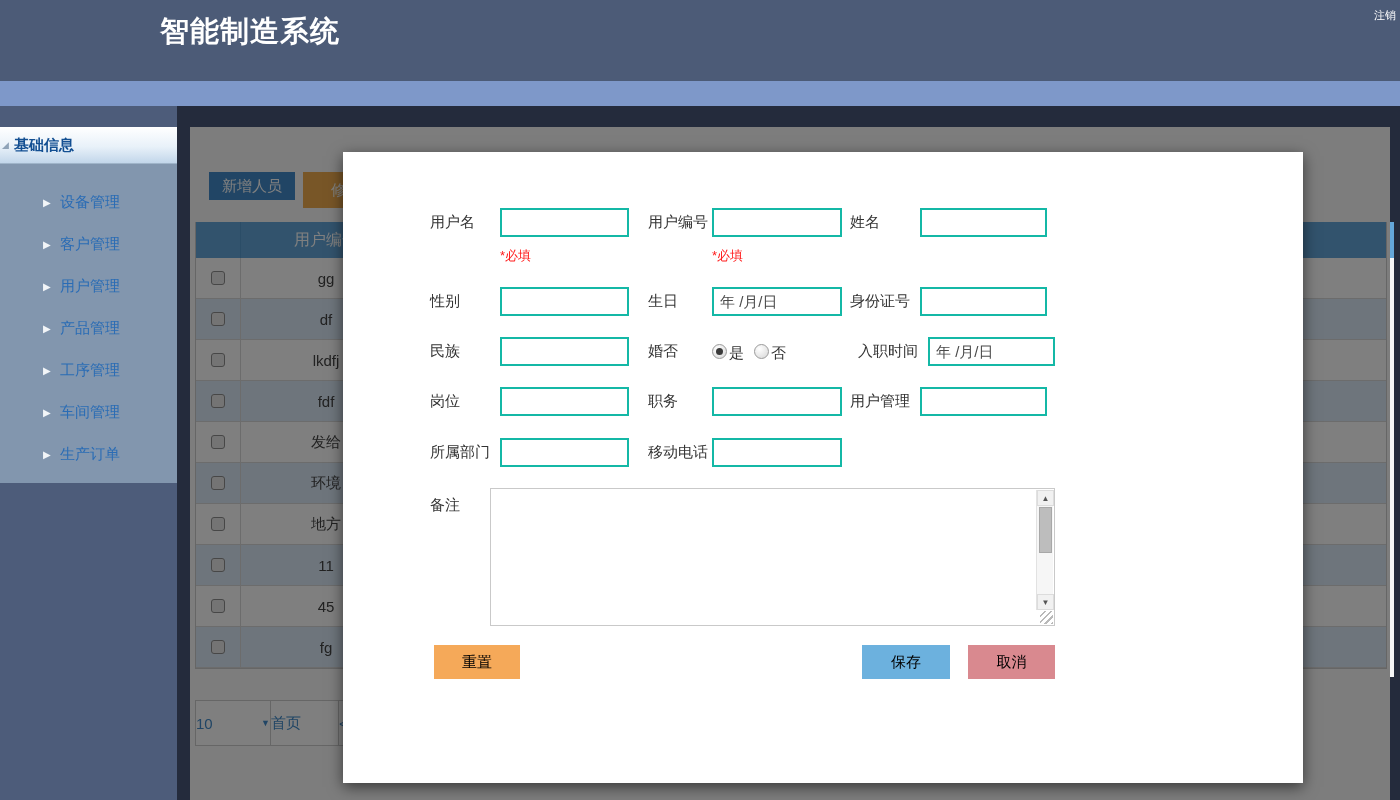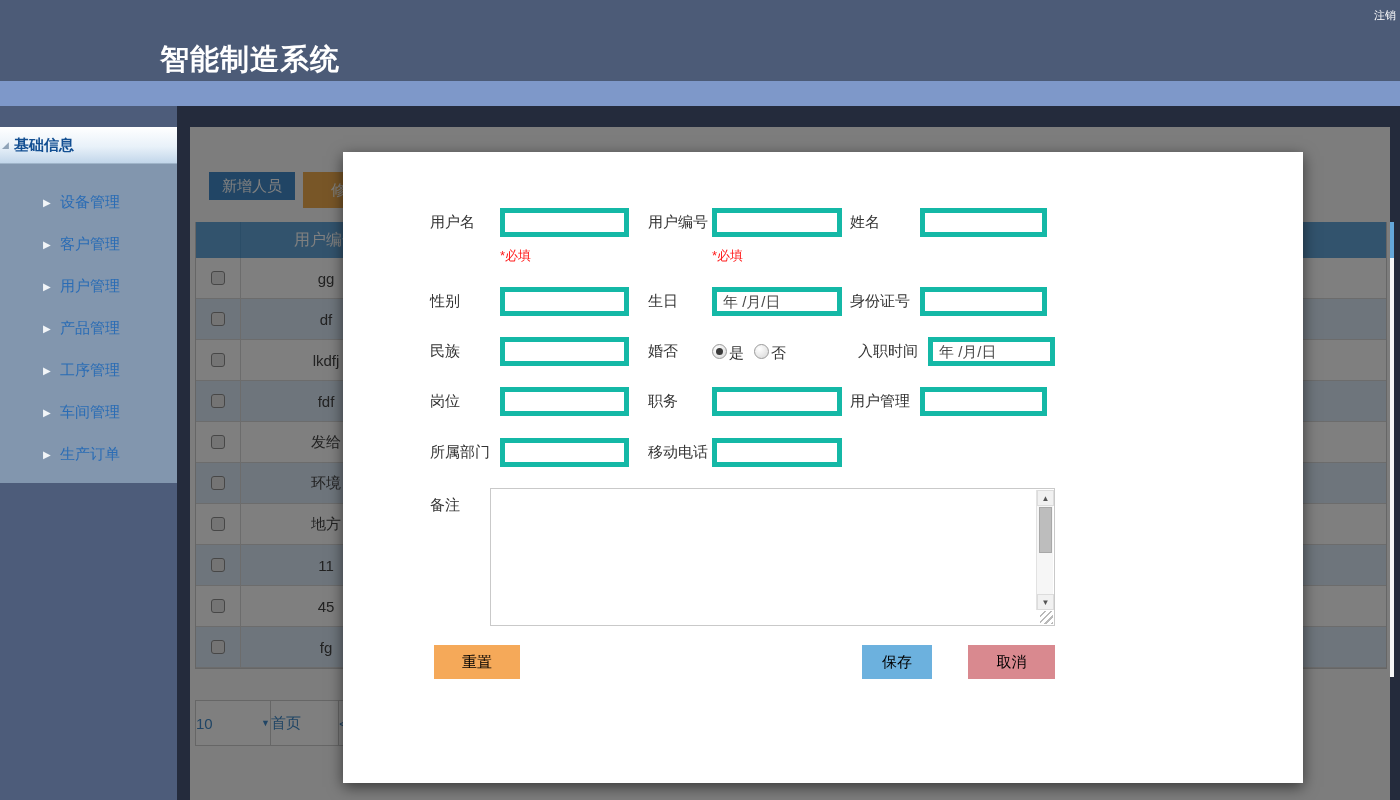--- a/index.html
+++ b/index.html
@@ -3,21 +3,21 @@
 <meta charset="utf-8">
 <style>
   * { margin:0; padding:0; box-sizing:border-box; }
   html,body { width:1400px; height:800px; overflow:hidden; }
   body { font-family:"Liberation Sans","DejaVu Sans",sans-serif; background:#242b3c; position:relative; }
 
   .stage { position:absolute; left:0; top:0; width:1400px; height:800px; }
 
   
   .app-header { position:absolute; left:0; top:0; width:1400px; height:81px; background:#4c5b77; }
-  .app-title { position:absolute; left:160px; top:12px; color:#fff; font-size:29px; font-weight:bold; letter-spacing:1px;margin-top:28px; }
+  .app-title { position:absolute; left:160px; top:12px; color:#fff; font-size:29px; font-weight:bold; letter-spacing:1px; }
   .logout { position:absolute; right:4px; top:8px; color:#fff; font-size:11px; cursor:pointer; }
   .subheader { position:absolute; left:0; top:81px; width:1400px; height:25px; background:#7e98c9; }
 
   
   .sidebar { position:absolute; left:0; top:106px; width:177px; height:694px; background:#4d5c7a; }
   .side-section { position:absolute; left:0; top:21px; width:177px; height:37px;
     background:linear-gradient(180deg,#ffffff 0%,#e8f1f9 55%,#c2d6ea 100%);
     border-bottom:1px solid #9fb4c9; display:flex; align-items:center; }
   .sec-caret { font-size:9px; color:#8fa3b8; margin-left:2px; width:12px; }
   .sec-label { color:#134f92; font-size:15px; font-weight:bold; }
@@ -58,21 +58,21 @@
   .overlay { position:absolute; left:0; top:0; width:1200px; height:673px; background:rgba(0,0,0,0.5); z-index:50; }
 
   
   .modal { position:absolute; left:343px; top:152px; width:960px; height:631px; background:#fff;
     box-shadow:0 4px 14px rgba(0,0,0,0.55); z-index:100; }
   .frow { position:absolute; left:87px; display:flex; align-items:center; height:29px; }
   .flabel { font-size:15px; color:#333; }
   .lc1 { width:70px; }
   .lc2 { width:64px; margin-left:19px; }
   .lc3 { width:70px; margin-left:8px; }
-  .finput { height:29px; border:5px solid #14b8a6; background:#fff; font-size:15px; color:#444; padding:8px 6px; outline:none; }
+  .finput { height:29px; border:2px solid #14b8a6; background:#fff; font-size:15px; color:#444; padding:8px 6px; outline:none; }
   .w1 { width:129px; } .w2 { width:130px; } .w3 { width:127px; }
   .finput::placeholder { color:#4a4a4a; opacity:1; }
   .req { position:absolute; color:#ff1a1a; font-size:13px; top:95px; }
   .req1 { left:157px; } .req2 { left:369px; }
 
   .radio-group { width:130px; display:flex; align-items:center; }
   .radio { width:15px; height:15px; border-radius:50%; border:1px solid #9a9a9a;
     background:radial-gradient(circle at 35% 30%, #ffffff, #d6d6d6); position:relative; cursor:pointer; }
   .radio.checked::after { content:""; position:absolute; left:3px; top:3px; width:7px; height:7px; border-radius:50%; background:#3a3a3a; }
   .radio-lab { font-size:15px; color:#333; margin:3px 10px 0 2px; }
@@ -82,21 +82,21 @@
   .ta-scroll { position:absolute; right:1px; top:1px; width:17px; height:120px; background:#f6f6f6; border-left:1px solid #e2e2e2; }
   .ta-btn { width:17px; height:16px; display:flex; align-items:center; justify-content:center;
     background:#f1f1f1; border:1px solid #dcdcdc; color:#555; font-size:8px; cursor:pointer; }
   .ta-thumb { width:13px; height:46px; margin:1px auto; background:#bdbdbd; border:1px solid #a8a8a8; cursor:grab; }
   .ta-down { position:absolute; bottom:0; }
   .ta-grip { position:absolute; right:1px; bottom:1px; width:13px; height:13px; cursor:nwse-resize;
     background:repeating-linear-gradient(135deg, transparent 0 3px, #b9b9b9 3px 4.5px); }
 
   .m-btn { position:absolute; top:493px; height:34px; border:none; color:#000000; font-size:15px; cursor:pointer; }
   .reset-btn { left:91px; width:86px; background:#f5a959; }
-  .save-btn { left:519px; width:70px; background:#6cb1de; }
+  .save-btn { left:519px; width:88px; background:#6cb1de; }
   .cancel-btn { left:625px; width:87px; background:#d9898f; }
 </style>
 </head>
 <body>
 
 <div class="stage">
 
   <div class="app-header">
     <div class="app-title">智能制造系统</div>
     <div class="logout">注销</div>

